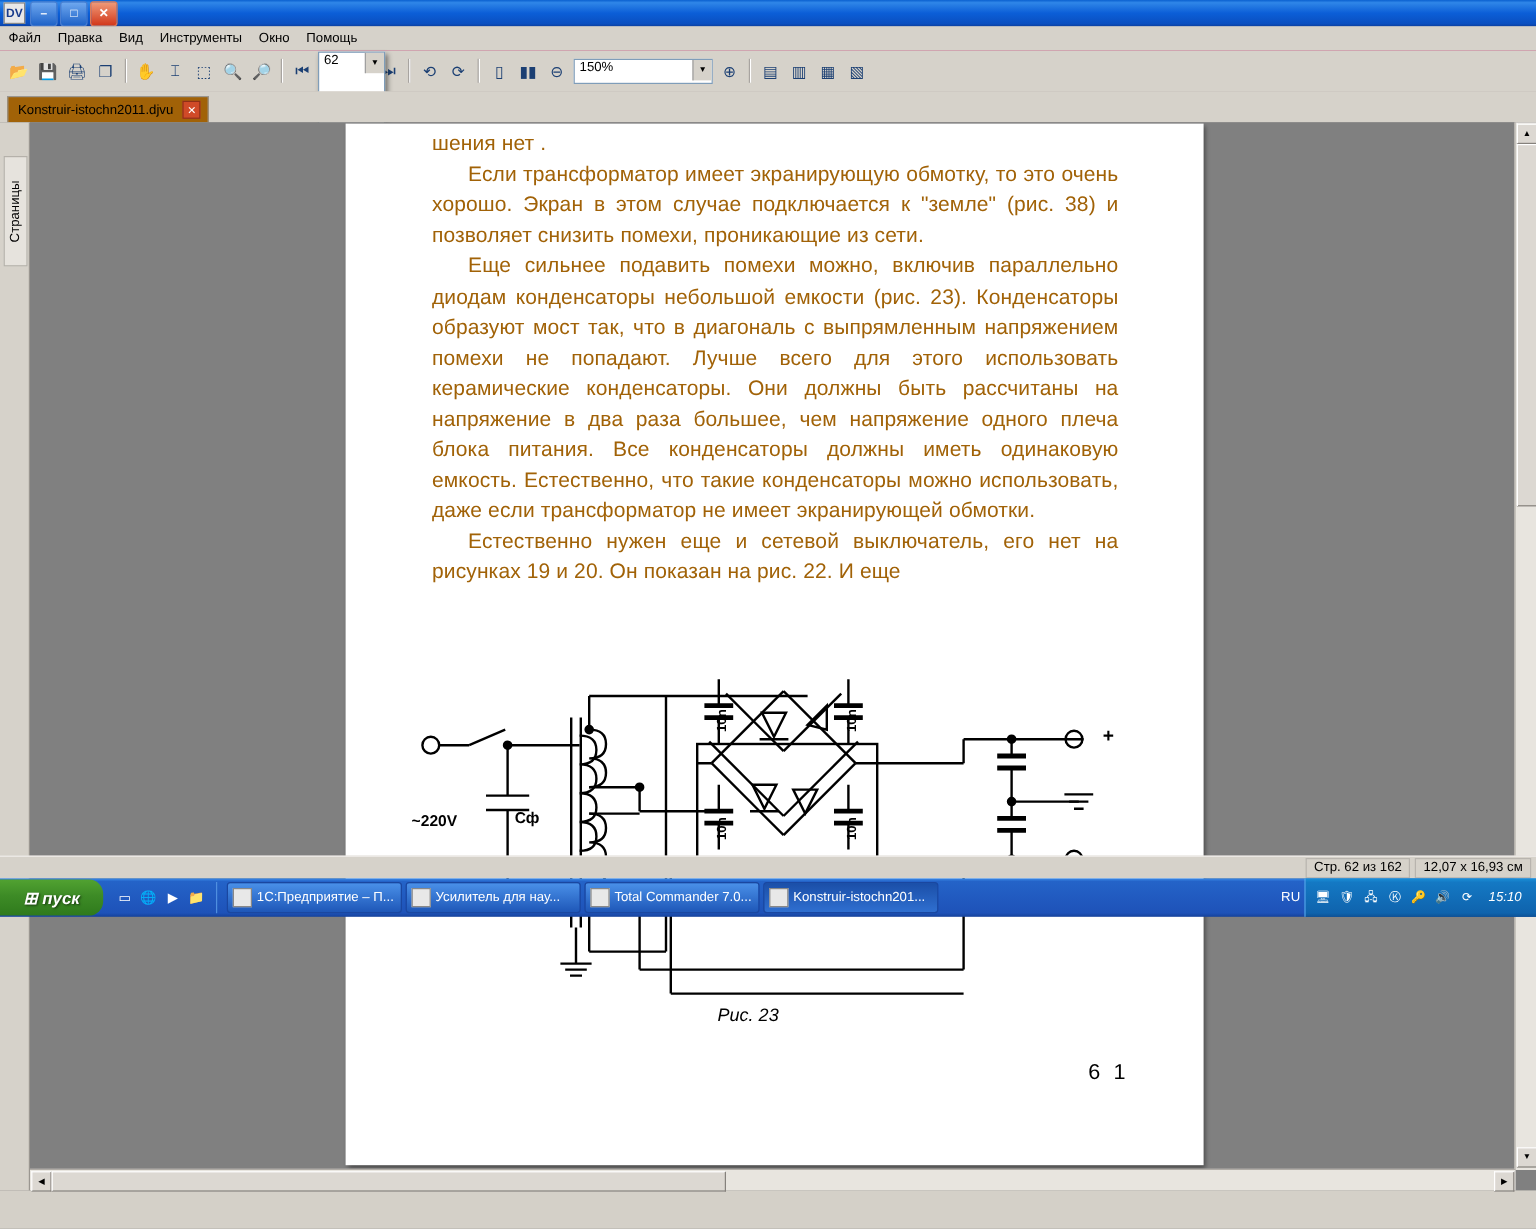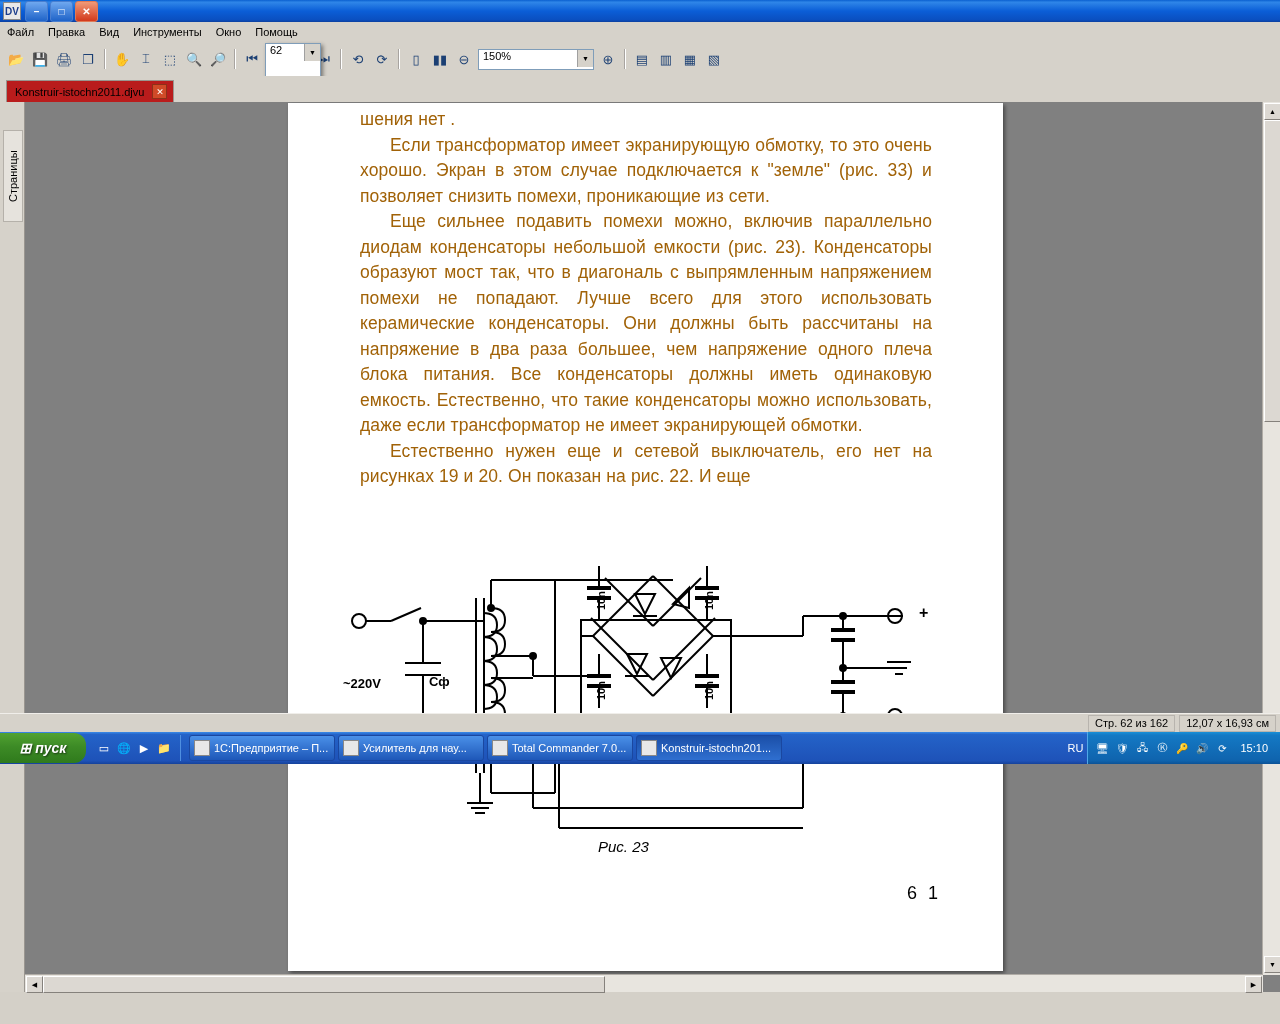--- a/index.html
+++ b/index.html
@@ -46,21 +46,21 @@
     display:flex;align-items:center;justify-content:center;font-size:7px;}
   .combo.page{width:50px;}
   .combo.zoom{width:110px;}
 
   
   .tabstrip{
     position:absolute;left:0;top:76px;width:1280px;height:26px;background:#d6d2ca;
     display:flex;align-items:flex-end;padding-left:6px;
   }
   .tab{
-    height:21px;background:#b91c1c;border:1px solid #9a9690;border-bottom:none;
+    height:21px;background:#a16207;border:1px solid #9a9690;border-bottom:none;
     display:flex;align-items:center;padding:0 6px 0 8px;font-size:11px;gap:8px;
   }
   .tab-close{width:13px;height:13px;background:#d04a28;color:#fff;font-size:9px;
     display:flex;align-items:center;justify-content:center;border:1px solid #8e3018;}
 
   
   .client{position:absolute;left:0;top:102px;width:1280px;height:890px;background:#808080;}
   .pagespanel{position:absolute;left:0;top:0;width:24px;height:890px;background:#d6d2ca;
     border-right:1px solid #9a9690;}
   .pagespanel .vlabel{
@@ -124,21 +124,21 @@
     display:flex;align-items:center;padding:0 4px;gap:4px;overflow:hidden;white-space:nowrap;
   }
   .task.active{background:linear-gradient(to bottom,#1b4fa8,#2f6fd0);}
   .task .ticon{width:14px;height:14px;background:#e8e8e8;border:1px solid #888;flex:0 0 auto;}
   .tray{
     display:flex;align-items:center;gap:4px;height:32px;padding:0 6px;
     background:linear-gradient(to bottom,#1990d8 0%,#1479c4 10%,#0f63ad 90%,#0c5296 100%);
     border-left:1px solid #4fa8e8;
   }
   .tray-icon{width:16px;height:16px;display:flex;align-items:center;justify-content:center;font-size:10px;color:#fff;}
-  .clock{color:#fff;font-size:11px;padding:0 6px;}
+  .clock{color:#fff;font-size:11px;padding:0 6px;font-style:italic;}
   .lang{color:#fff;font-size:11px;padding:0 4px;}
 </style>
 </head>
 <body>
 
 <div class="app">
 
   <div class="titlebar">
     <div class="tb-icon">DV</div>
     <div class="tb-btns">
@@ -207,21 +207,21 @@
 
     <div class="pagespanel">
       <div class="vlabel">Страницы</div>
     </div>
 
     <div class="docarea">
       <div class="page">
 
         <div class="pagetext">
           <p>шения нет .</p>
-          <p class="ind">Если трансформатор имеет экранирующую обмотку, то это очень хорошо. Экран в этом случае подключается к "земле" (рис. 33) и позволяет снизить помехи, проникающие из сети.</p>
+          <p class="ind">Если трансформатор имеет экранирующую обмотку, то это очень хорошо. Экран в этом случае подключается к "земле" (рис. 38) и позволяет снизить помехи, проникающие из сети.</p>
           <p class="ind">Еще сильнее подавить помехи можно, включив параллельно диодам конденсаторы небольшой емкости (рис. 23). Конденсаторы образуют мост так, что в диагональ с выпрямленным напряжением помехи не попадают. Лучше всего для этого использовать керамические конденсаторы. Они должны быть рассчитаны на напряжение в два раза большее, чем напряжение одного плеча блока питания. Все конденсаторы должны иметь одинаковую емкость. Естественно, что такие конденсаторы можно использовать, даже если трансформатор не имеет экранирующей обмотки.</p>
           <p class="ind">Естественно нужен еще и сетевой выключатель, его нет на рисунках 19 и 20.  Он показан на рис. 22. И еще</p>
         </div>
 
         <div class="figure">
           <svg width="600" height="290" viewBox="0 0 600 290">
             <g stroke="#000" stroke-width="2" fill="none">
 
               <circle cx="16" cy="63" r="7"></circle>
               <circle cx="16" cy="195" r="7"></circle>

